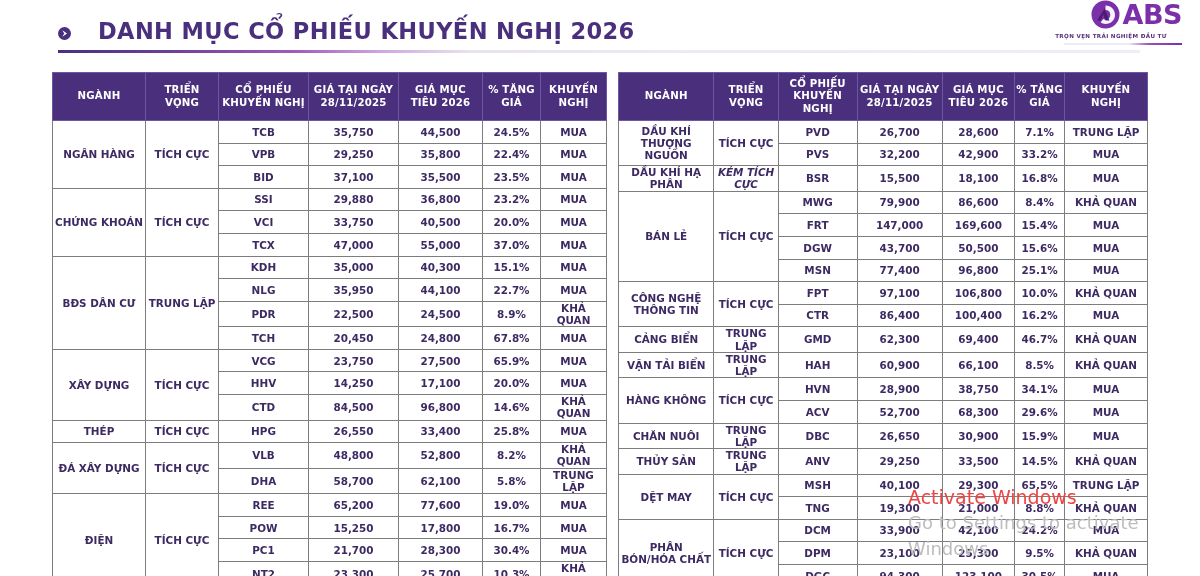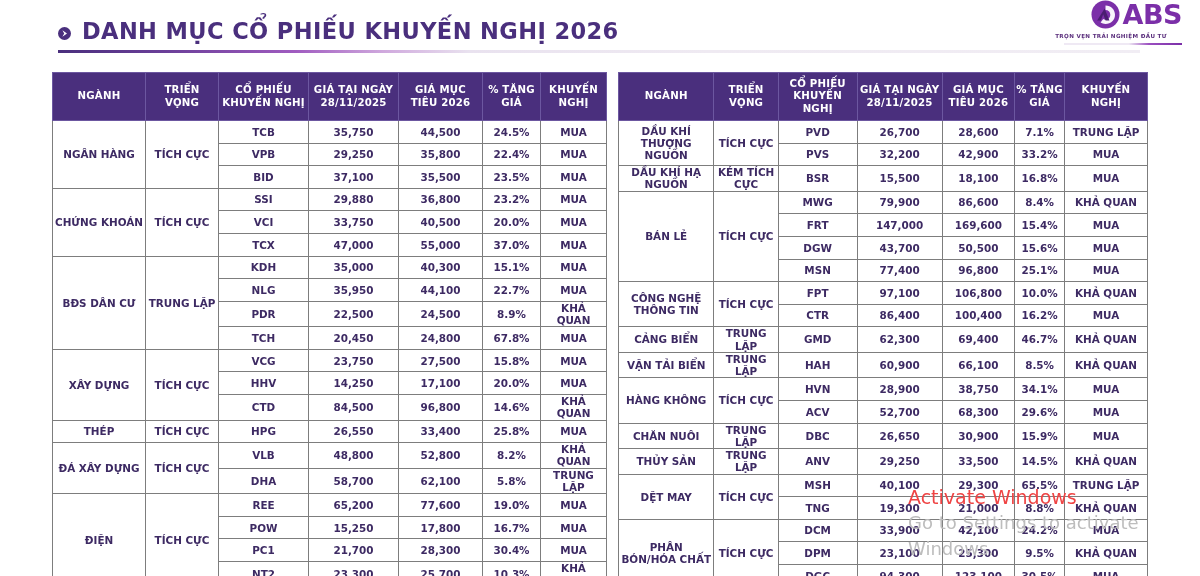--- a/index.html
+++ b/index.html
@@ -23,21 +23,21 @@
     width: 1200px;
     height: 62px;
   }
 
   #title-row {
     position: absolute;
     left: 58px;
     top: 18px;
     display: flex;
     align-items: center;
-    gap: 11px;
+    gap: 27px;
   }
 
   #title-bullet {
     width: 13px;
     height: 13px;
     flex: 0 0 13px;
   }
 
   #page-title {
     font-family: "DejaVu Sans", sans-serif;
@@ -134,21 +134,21 @@
     letter-spacing: 0.2px;
     height: 48px;
     padding: 2px 1px;
   }
 
   table.grid tbody td { height: 22.6px; }
 
   
   .c-green   { color: #2eab72; }
   .c-gold    { color: #e0c84b; }
-  .c-red     { color: #c0392b; }
+  .c-red     { color: #c0392b; font-style: italic; }
   .c-purple  { color: #3d2a63; }
 
   .num { color: #3a3a3a; text-align: right; padding-right: 7px; font-weight: bold; }
 
   .sector { font-size: 10.2px; }
 
   
   #table-left  col.c0 { width: 93px; }
   #table-left  col.c1 { width: 73px; }
   #table-left  col.c2 { width: 90px; }
@@ -313,21 +313,21 @@
           <td class="num">24,800</td>
           <td class="c-green">67.8%</td>
           <td class="c-green">MUA</td>
         </tr>
         <tr>
           <td class="sector c-purple" rowspan="3">XÂY DỰNG</td>
           <td class="c-green" rowspan="3">TÍCH CỰC</td>
           <td class="c-purple">VCG</td>
           <td class="num">23,750</td>
           <td class="num">27,500</td>
-          <td class="c-green">15.8%</td>
+          <td class="c-green">65.9%</td>
           <td class="c-green">MUA</td>
         </tr>
         <tr>
           <td class="c-purple">HHV</td>
           <td class="num">14,250</td>
           <td class="num">17,100</td>
           <td class="c-green">20.0%</td>
           <td class="c-green">MUA</td>
         </tr>
         <tr>
@@ -429,21 +429,21 @@
           <td class="c-gold">TRUNG LẬP</td>
         </tr>
         <tr>
           <td class="c-purple">PVS</td>
           <td class="num">32,200</td>
           <td class="num">42,900</td>
           <td class="c-green">33.2%</td>
           <td class="c-green">MUA</td>
         </tr>
         <tr>
-          <td class="sector c-purple" rowspan="1">DẦU KHÍ HẠ NGUỒN</td>
+          <td class="sector c-purple" rowspan="1">DẦU KHÍ HẠ PHÂN</td>
           <td class="c-red" rowspan="1">KÉM TÍCH CỰC</td>
           <td class="c-purple">BSR</td>
           <td class="num">15,500</td>
           <td class="num">18,100</td>
           <td class="c-green">16.8%</td>
           <td class="c-green">MUA</td>
         </tr>
         <tr>
           <td class="sector c-purple" rowspan="4">BÁN LẺ</td>
           <td class="c-green" rowspan="4">TÍCH CỰC</td>

